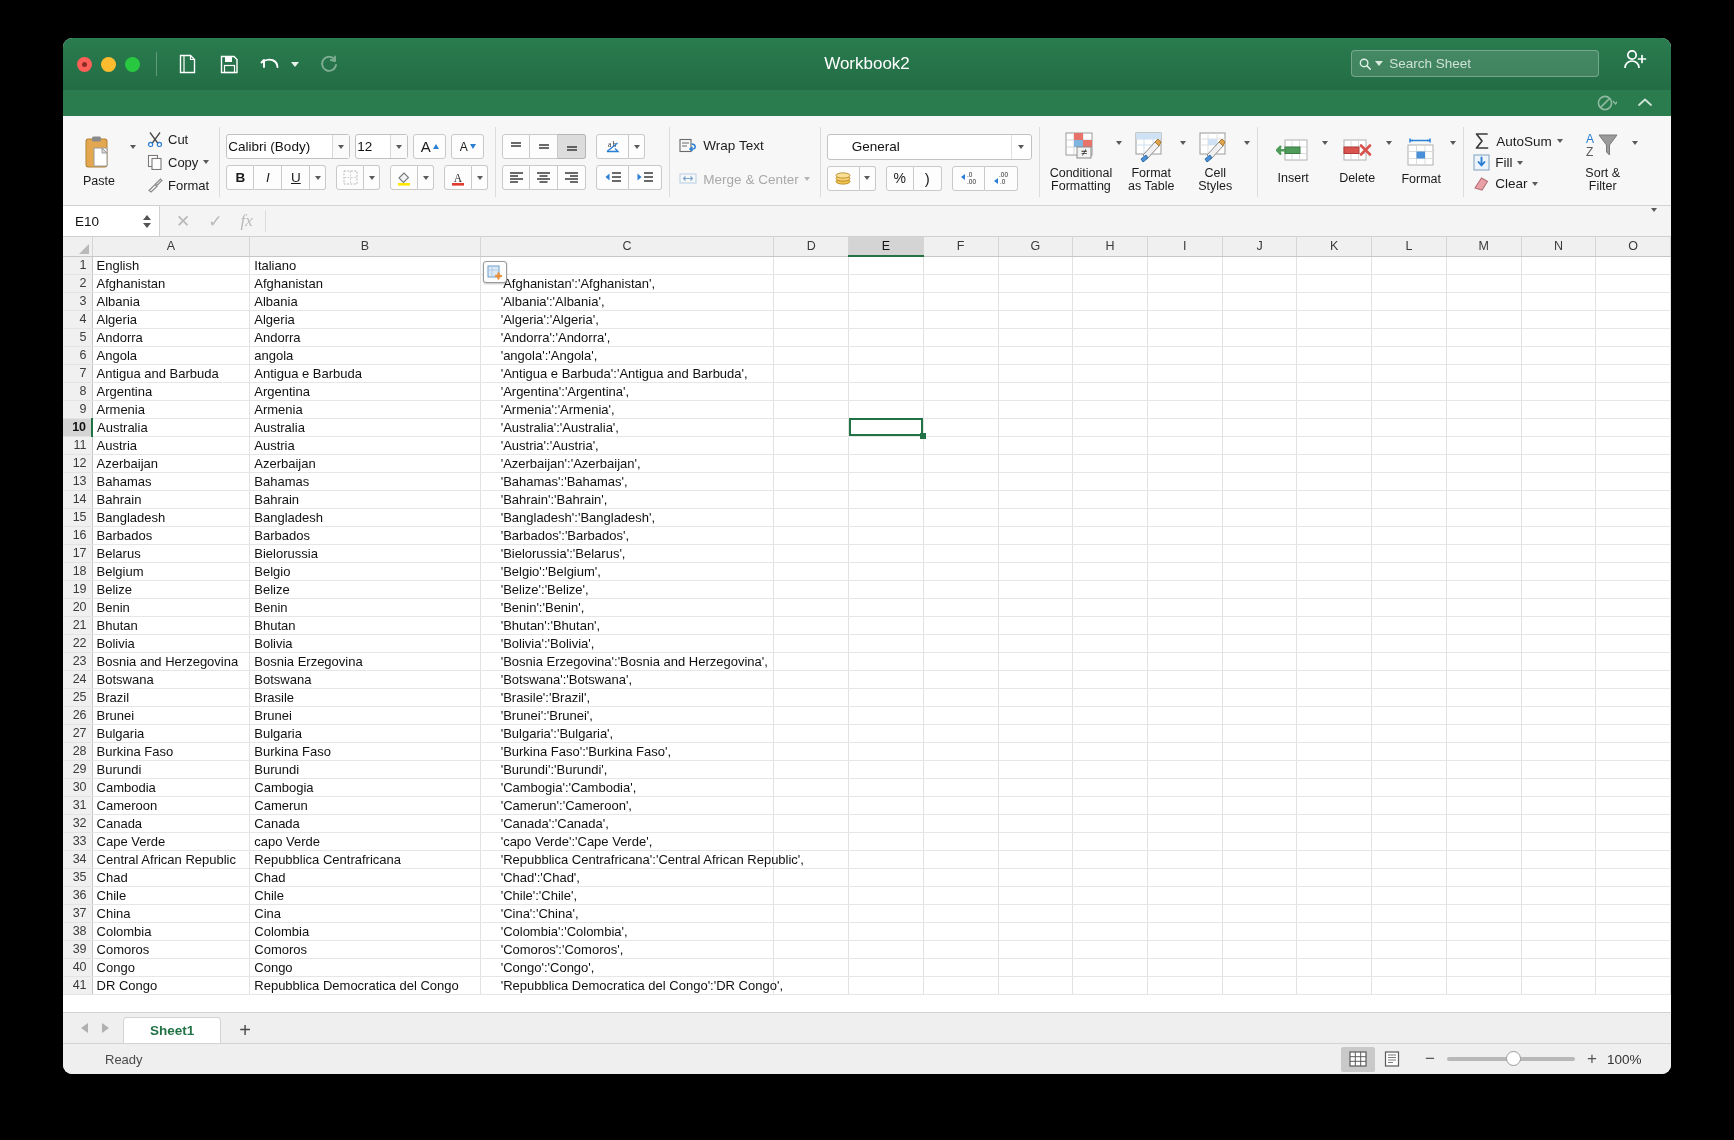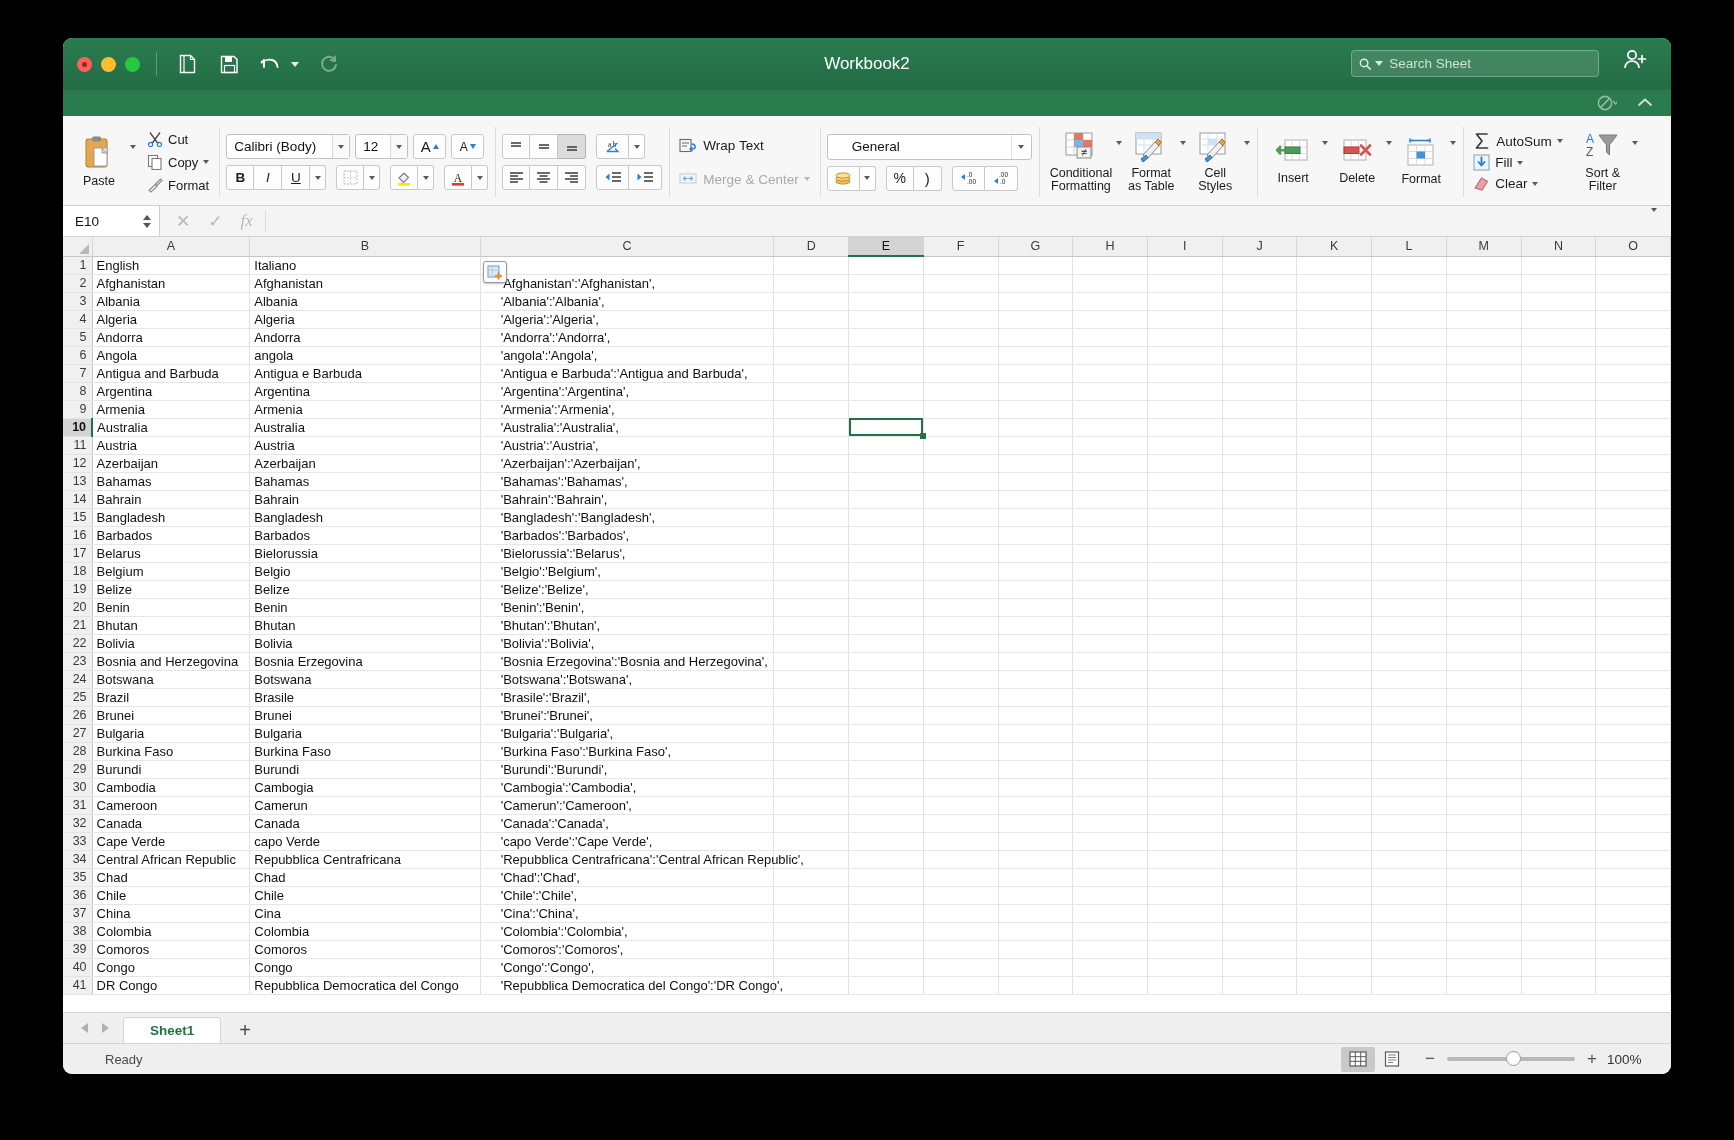--- a/index.html
+++ b/index.html
@@ -88,21 +88,21 @@
   .btn-row { display:flex; align-items:center; gap:5px; font-size:13px; color:#1b1b1b; padding:2px 3px; border-radius:3px; }
   .btn-row.dim { color:#a9a9a9; }
   .stack { display:flex; flex-direction:column; gap:3px; justify-content:center; }
   .caret { width:0;height:0;border-left:3.5px solid transparent;border-right:3.5px solid transparent;border-top:4.5px solid #5a5a5a; }
   .caret.dim { border-top-color:#b5b5b5; }
 
   
   .fontrow { display:flex; align-items:center; gap:5px; }
   .fselect {
     height:25px; background:#fff; border:1px solid #c2c2c2; border-radius:3px;
-    display:flex; align-items:center; font-size:13.5px; color:#111; padding-left:7px;
+    display:flex; align-items:center; font-size:13.5px; color:#111; padding-left:1px;
     position:relative;
   }
   .fselect .arrowbox {
     width:17px; height:23px; margin-left:auto; border-left:1px solid #d8d8d8;
     display:flex;align-items:center;justify-content:center; background:#fafafa;
   }
   .sqbtn {
     width:28px;height:25px;border:1px solid #c9c9c9;border-radius:3px;background:#fdfdfd;
     display:flex;align-items:center;justify-content:center;font-size:13.5px;color:#1b1b1b;
   }

